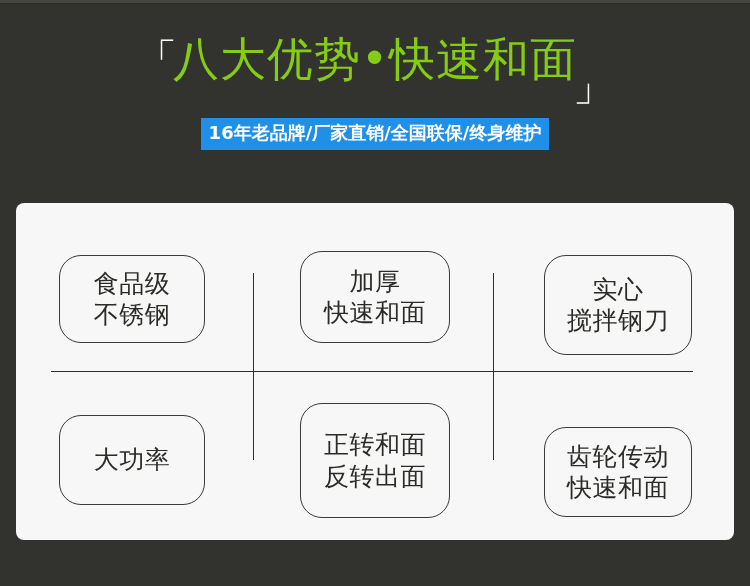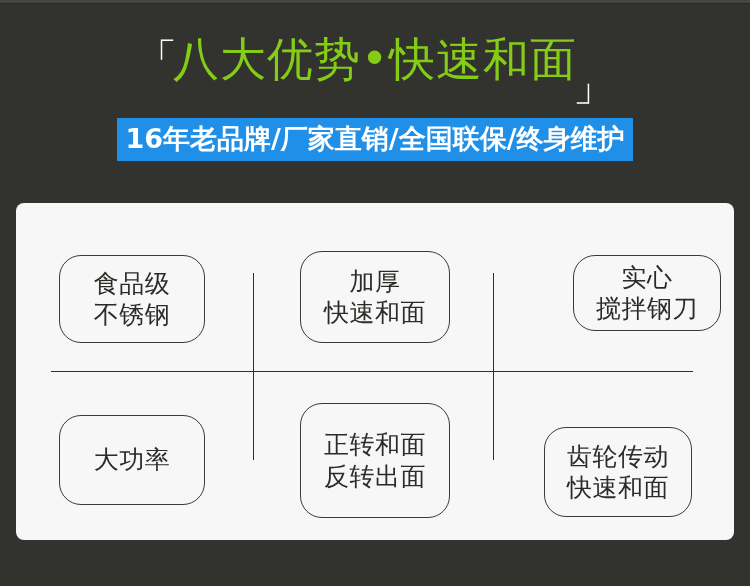--- a/index.html
+++ b/index.html
@@ -95,21 +95,21 @@
     left: 0;
     top: 118px;
     width: 750px;
     text-align: center;
   }
 
   #subtitle-banner {
     display: inline-block;
     background: #1f8fe8;
     color: #ffffff;
-    font-size: 27px;
+    font-size: 18px;
     font-weight: bold;
     letter-spacing: 0px;
     padding: 4px 8px 5px 8px;
     line-height: 1.25;
     white-space: nowrap;
     font-family: "DejaVu Sans", "Liberation Sans", sans-serif;
   }
 
   
   #card {
@@ -159,21 +159,21 @@
     line-height: 1.25;
     letter-spacing: 0.5px;
     font-family: "DejaVu Sans", "Liberation Sans", sans-serif;
     text-align: center;
   }
   .pill .ln { display: block; white-space: nowrap; }
 
   
   .pill.r1c1 { left: 43px;  top: 52px;  width: 146px; height: 88px; }
   .pill.r1c2 { left: 284px; top: 48px;  width: 150px; height: 92px; text-align: center; }
-  .pill.r1c3 { left: 557px; top: 52px;  width: 148px; height: 76px; }
+  .pill.r1c3 { left: 528px; top: 52px;  width: 148px; height: 100px; }
   
   .pill.r2c1 { left: 43px;  top: 212px; width: 146px; height: 90px; }
   .pill.r2c2 { left: 284px; top: 200px; width: 150px; height: 115px; }
   .pill.r2c3 { left: 528px; top: 200px; width: 148px; height: 90px; margin-top: 24px; }
 </style>
 </head>
 <body>
 
 <div id="page">
 

